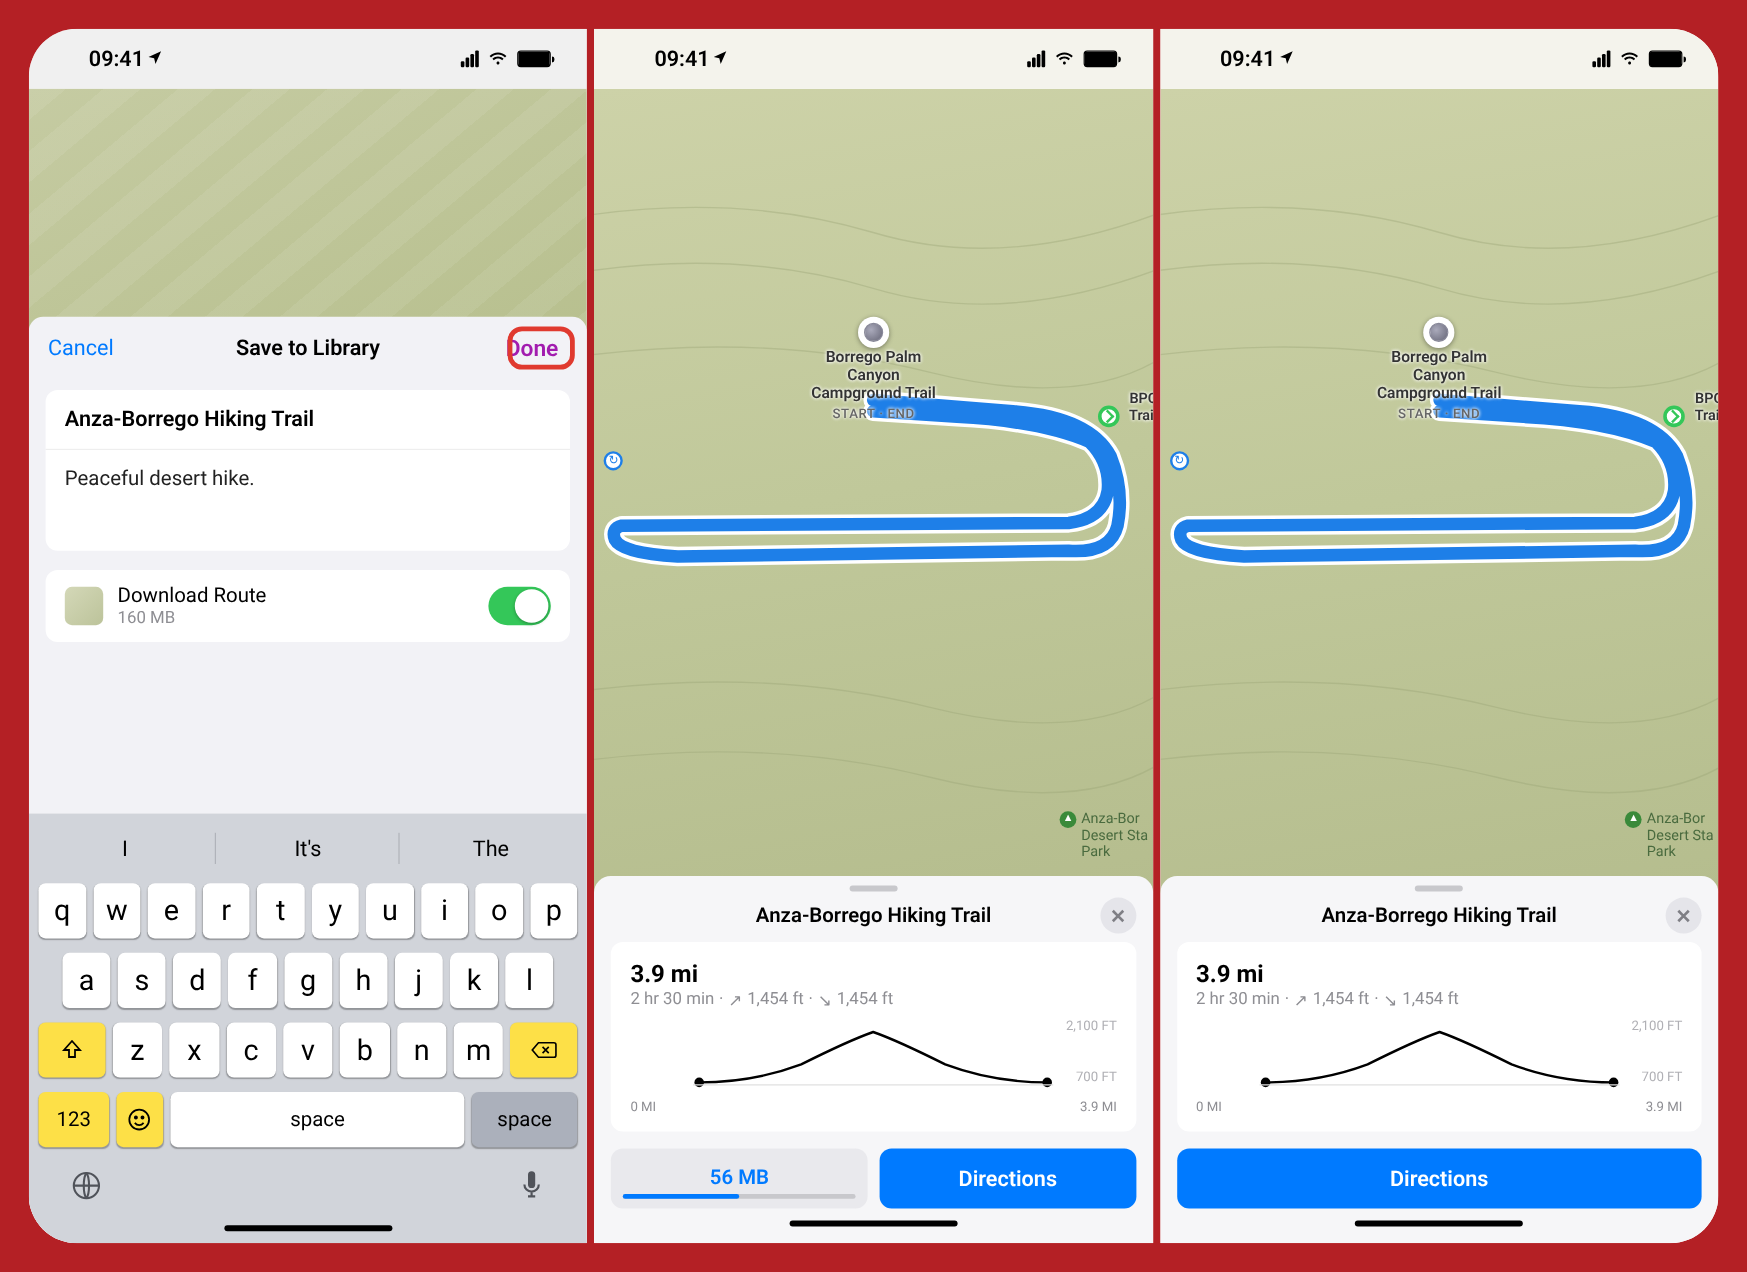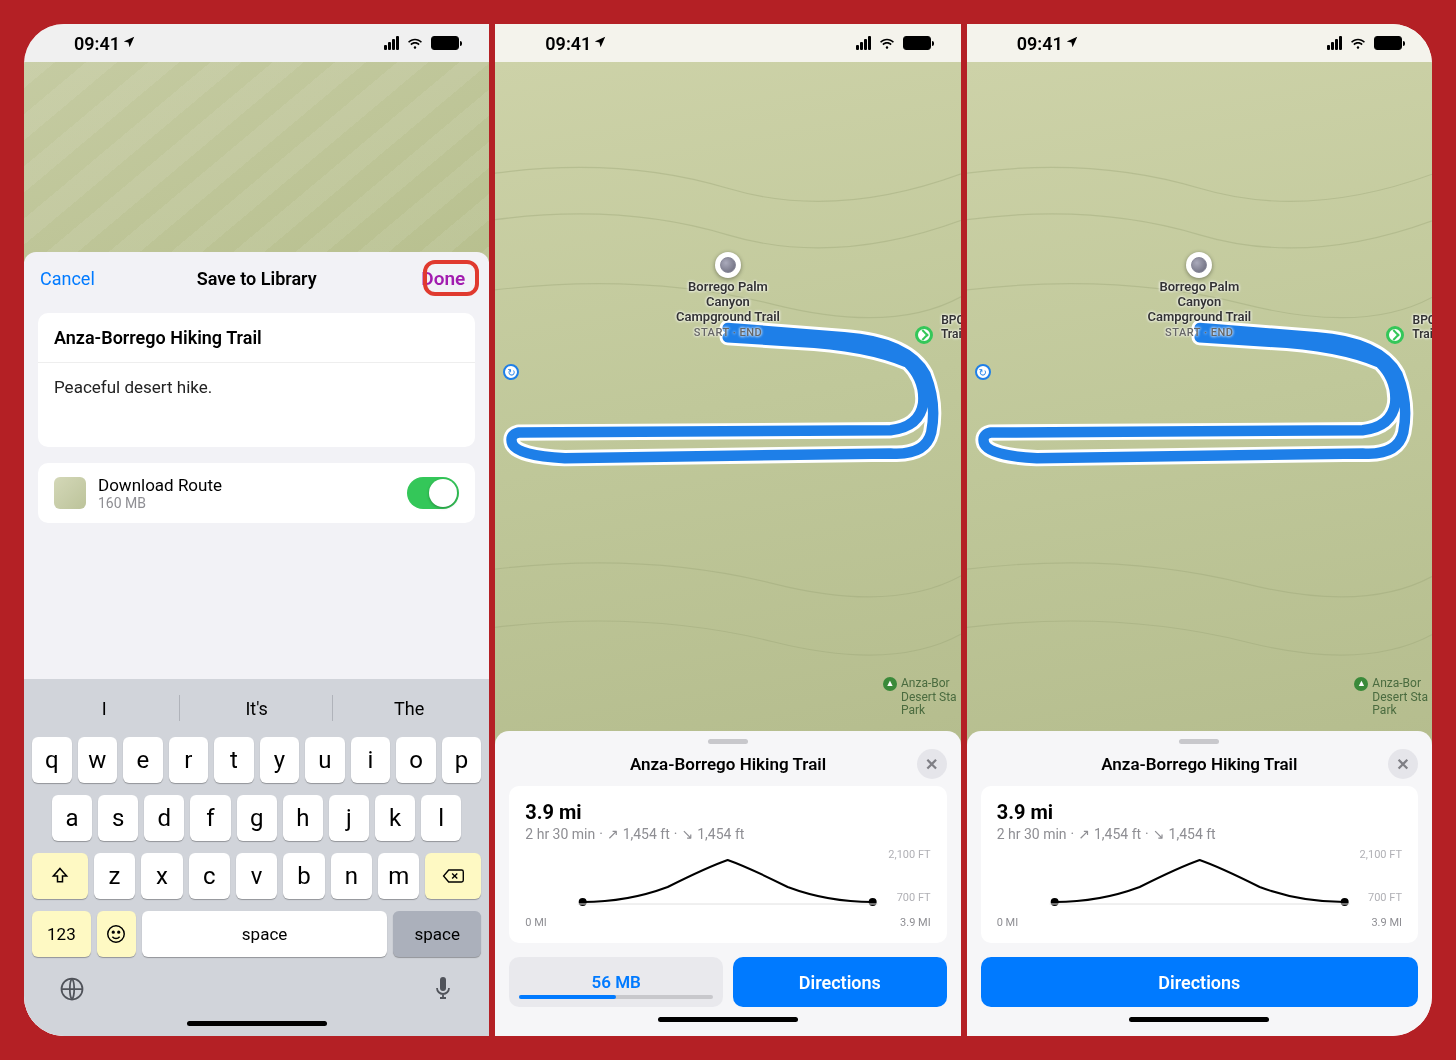--- a/index.html
+++ b/index.html
@@ -1,21 +1,21 @@
 <!DOCTYPE html>
 <html><head>
 <meta charset="utf-8">
 <style>
 * { box-sizing: border-box; margin: 0; padding: 0; font-family: -apple-system, BlinkMacSystemFont, "Segoe UI", Roboto, Helvetica, Arial, sans-serif; }
 body { background: #b42025; width: 1456px; height: 1060px; padding: 24px; position: relative; }
 .phones { display: flex; gap: 6px; width: 100%; height: 100%; background: #b42025; border-radius: 40px; overflow: hidden; }
 .phone { flex: 1; background: #fff; position: relative; overflow: hidden; display: flex; flex-direction: column; }
 
 
-.status-bar { height: 38px; display: flex; align-items: center; justify-content: space-between; padding: 0 30px 0 50px; font-weight: 600; font-size: 18px; background: rgba(230,230,230,0.6); position: relative; z-index: 10; }
+.status-bar { height: 50px; display: flex; align-items: center; justify-content: space-between; padding: 0 30px 0 50px; font-weight: 600; font-size: 18px; background: rgba(230,230,230,0.6); position: relative; z-index: 10; }
 .phone:nth-child(2) .status-bar, .phone:nth-child(3) .status-bar { background: #f4f3ec; }
 .status-left { display: flex; align-items: center; gap: 2px; }
 .status-right { display: flex; align-items: center; gap: 6px; }
 .location-arrow { transform: rotate(0deg); display:inline-block; font-size:16px; }
 .signal-bars { display: flex; align-items: flex-end; gap: 1px; }
 .signal-bars span { width: 3px; background: #000; border-radius: 1px; }
 .signal-bars span:nth-child(1){height:5px}.signal-bars span:nth-child(2){height:8px}.signal-bars span:nth-child(3){height:11px}.signal-bars span:nth-child(4){height:14px}
 .wifi-icon svg { width: 20px; height: 16px; }
 .battery { width: 28px; height: 14px; border: 1.5px solid #000; border-radius: 3px; position: relative; }
 .battery::after { content:''; position:absolute; right:-4px; top:4px; width:2px; height:5px; background:#000; border-radius:0 2px 2px 0; }
@@ -43,21 +43,21 @@
 .download-caption { padding: 8px 30px 12px; font-size:13px; color:#8e8e93; line-height:1.35; }
 
 
 .keyboard { background:#d1d4da; padding: 6px 4px 10px; margin-top:auto; }
 .suggest-row { display:flex; height:46px; }
 .suggest { flex:1; display:flex; align-items:center; justify-content:center; font-size:18px; color:#000; position:relative; }
 .suggest:not(:last-child)::after { content:''; position:absolute; right:0; top:10px; bottom:10px; width:1px; background:#b0b3ba; }
 .key-row { display:flex; gap:6px; padding:6px 4px; justify-content:center; }
 .key { background:#fff; border-radius:6px; height:46px; display:flex; align-items:center; justify-content:center; font-size:24px; box-shadow: 0 1px 1px rgba(0,0,0,0.3); flex:1; min-width:0; }
 .key-wide { flex: 1.35; }
-.key-special { background:#fef9c3; }
+.key-special { background:#fde047; }
 .key-row2 { padding-left: 24px; padding-right: 24px; }
 .key-row4 { }
 .key-space { flex:5; font-size:17px; }
 .key-123 { flex:1.2; font-size:17px; }
 .key-return { flex:1.8; font-size:17px; background:#abb0bb; }
 .bottom-row { display:flex; justify-content:space-between; padding: 12px 30px 0; }
 .globe-icon, .mic-icon { font-size:26px; color:#50535a; }
 .home-indicator { width:140px; height:5px; background:#000; border-radius:3px; margin: 12px auto 0; }
 
 

